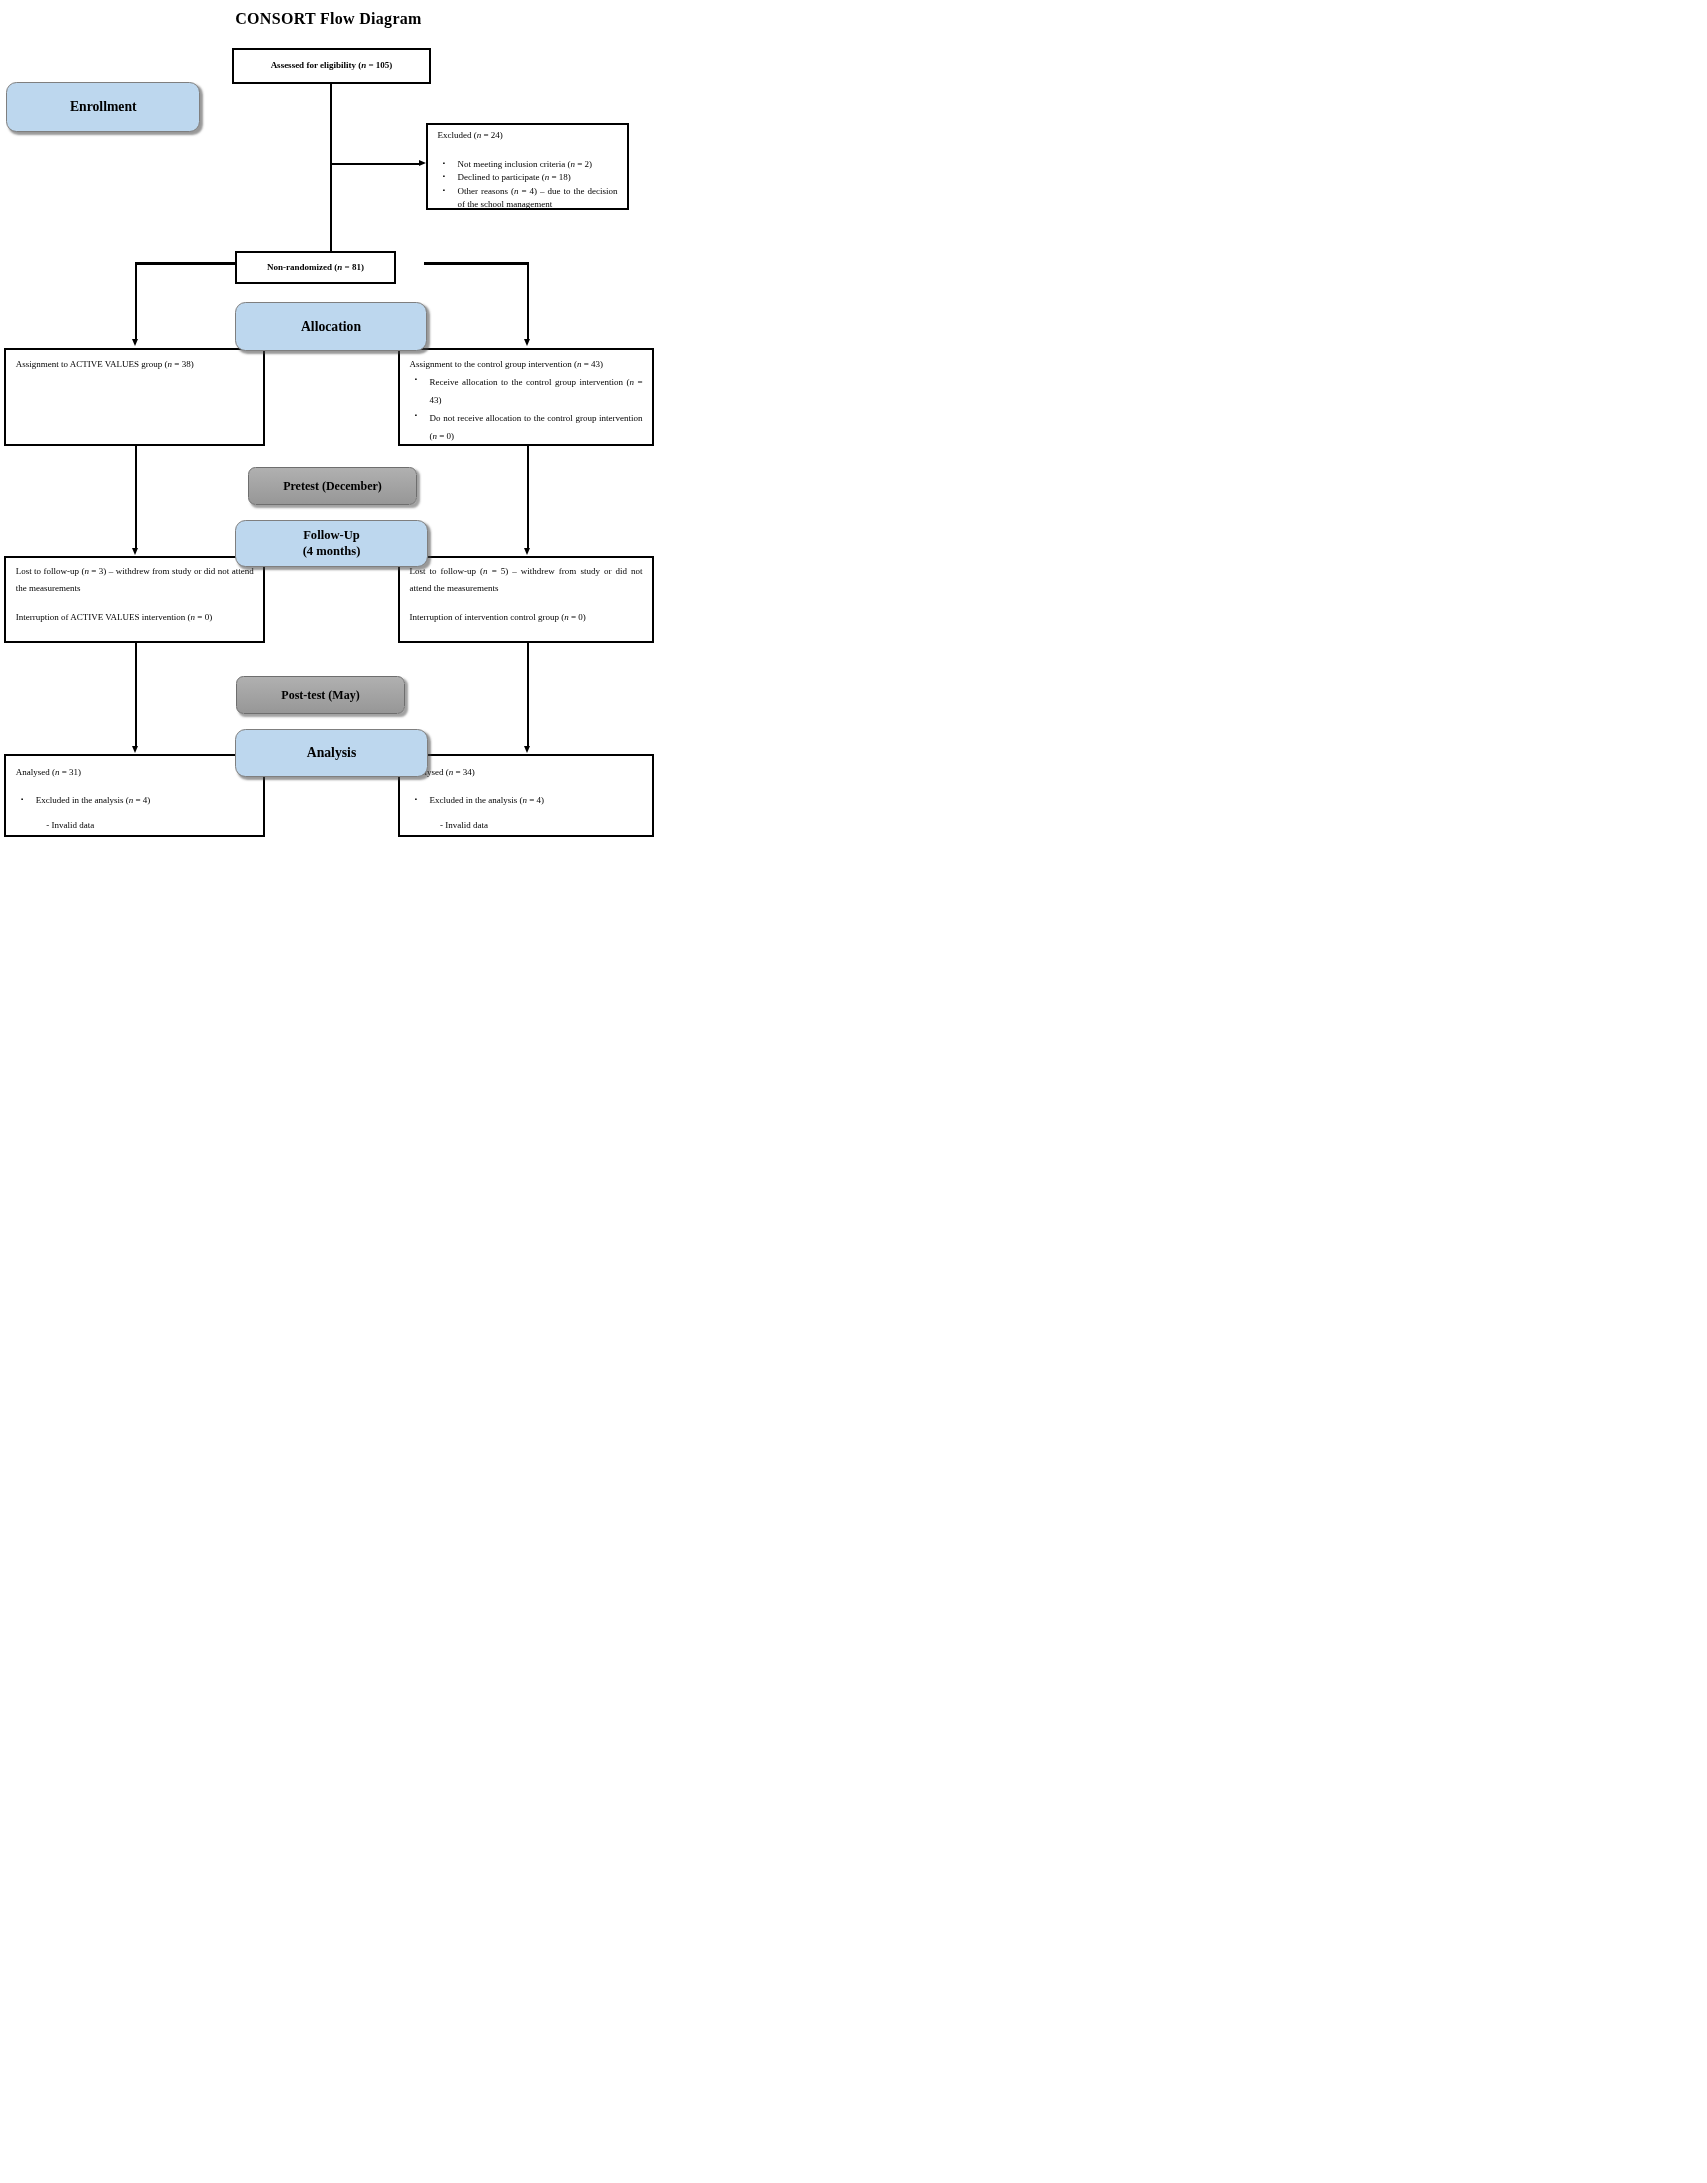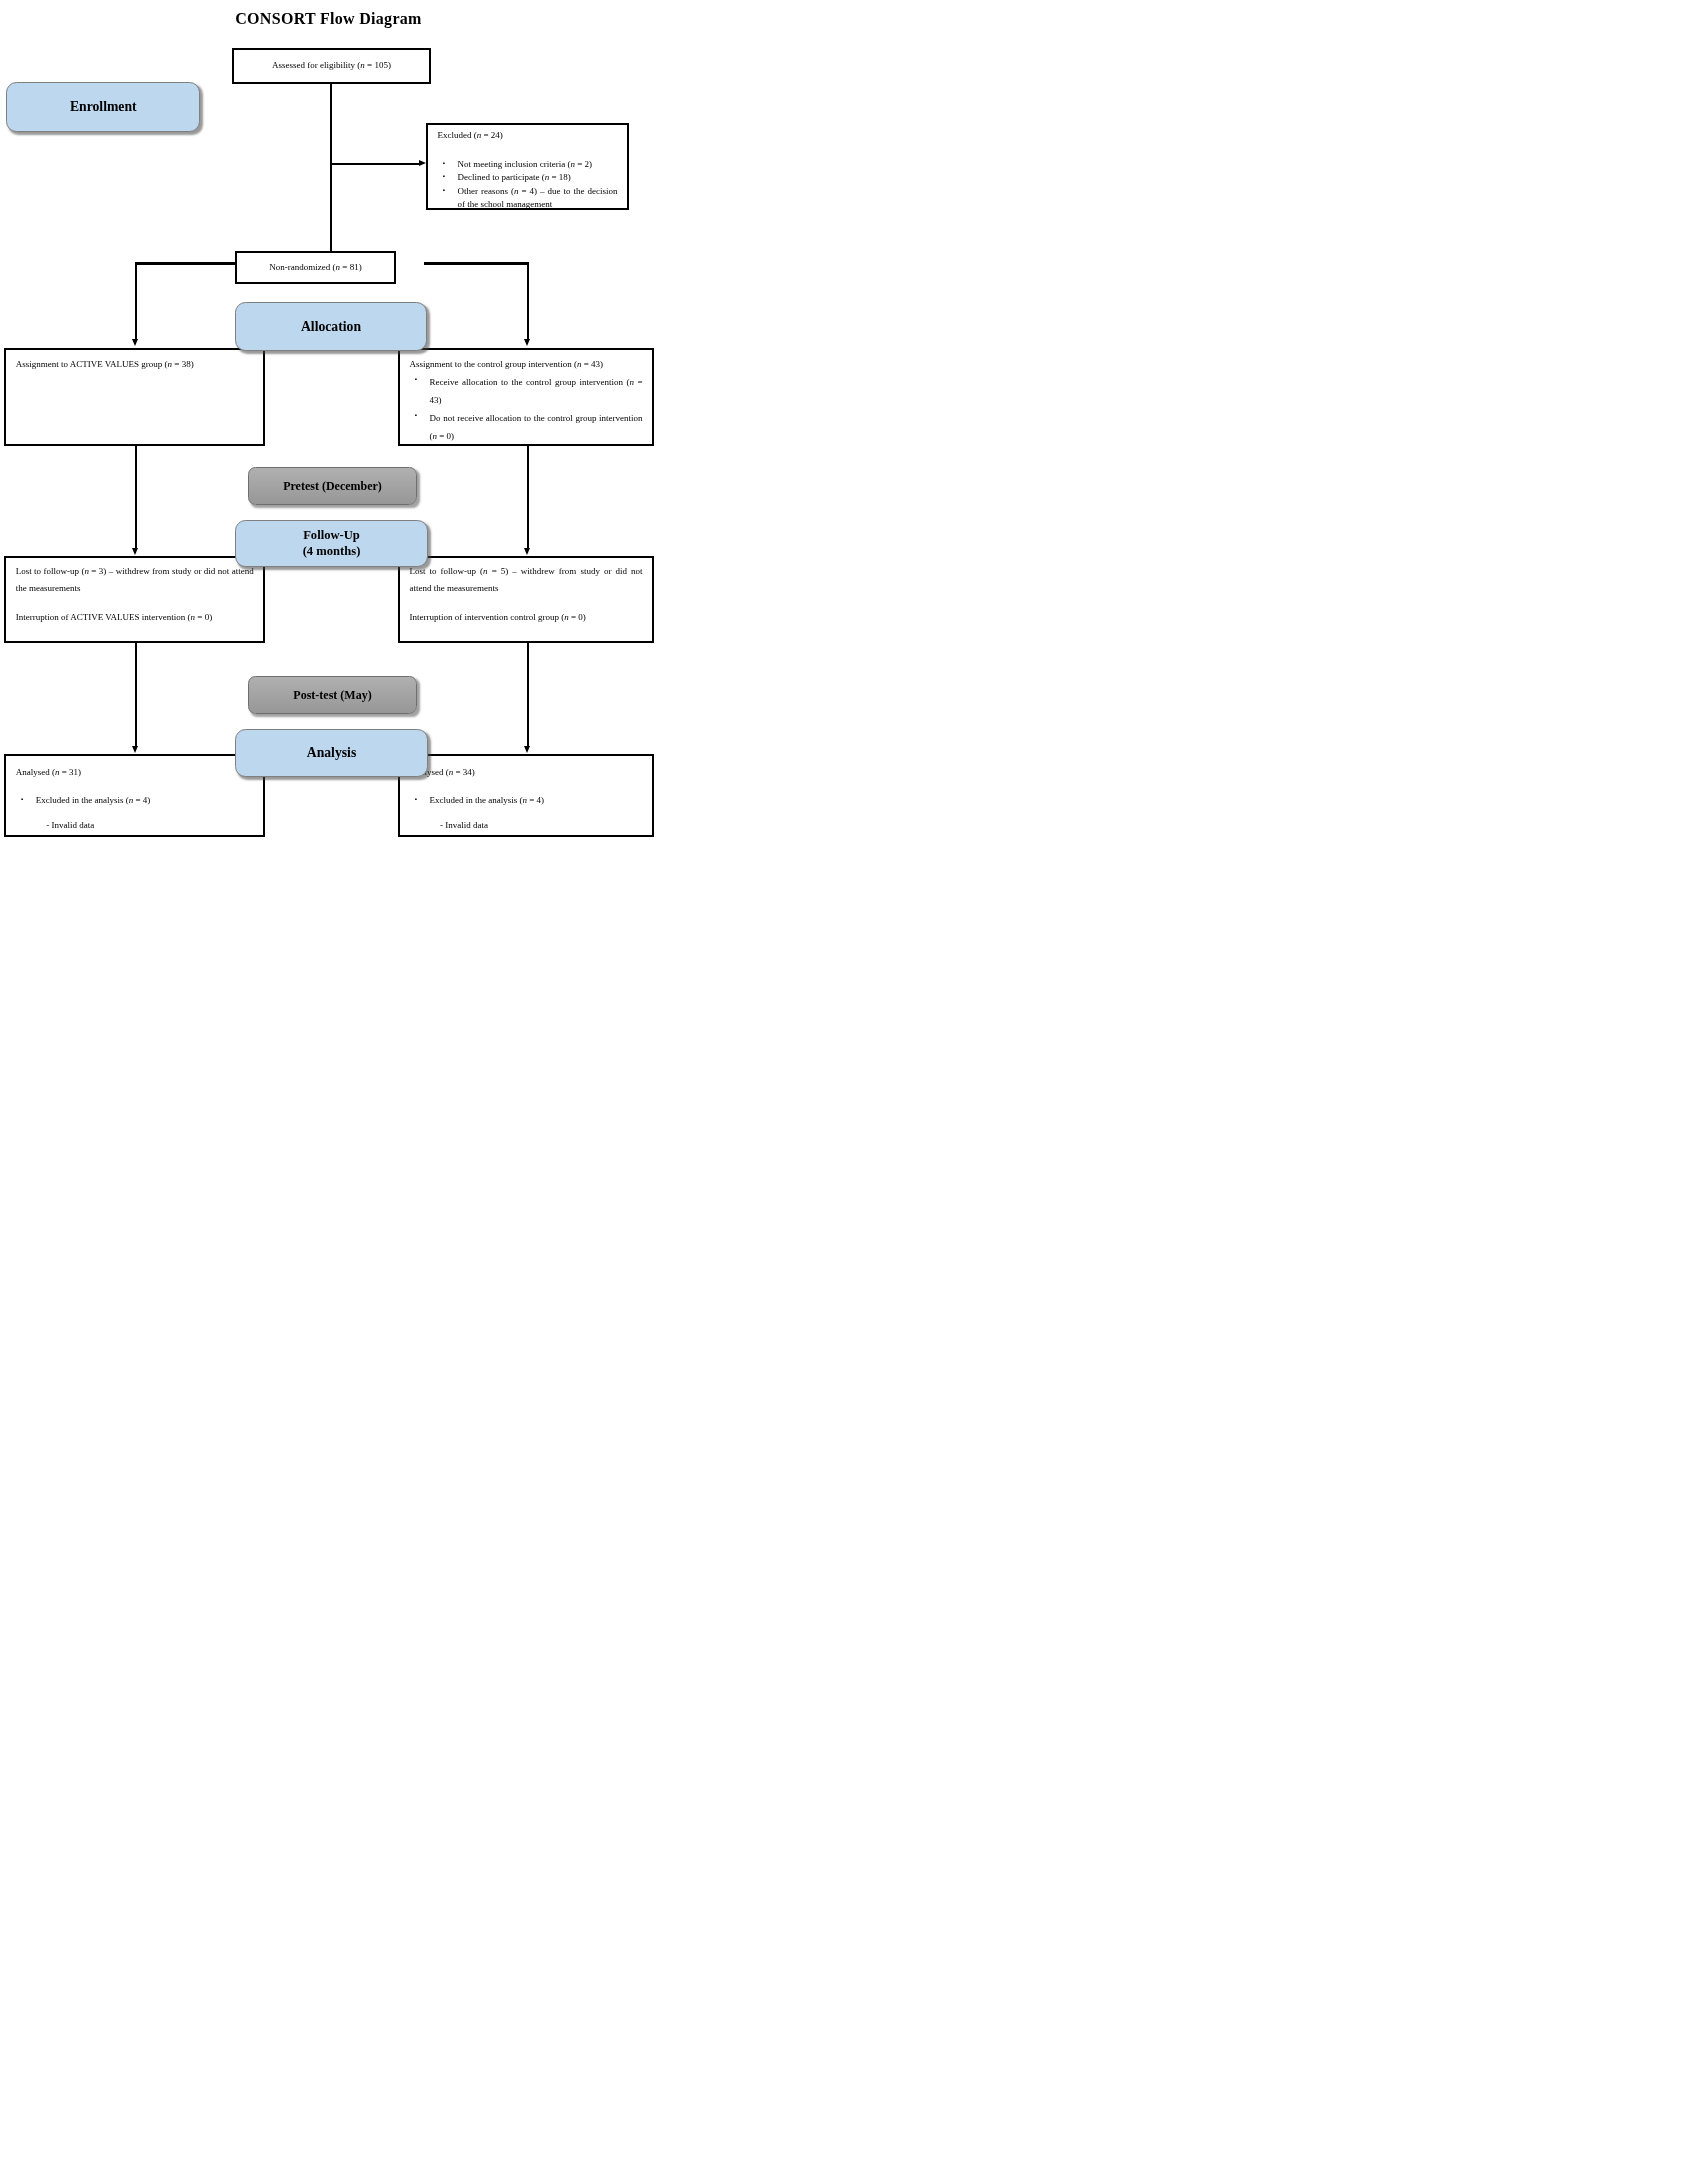--- a/index.html
+++ b/index.html
@@ -13,21 +13,21 @@
   }
   html,body{margin:0;padding:0;background:#ffffff;}
   body{font-family:"Liberation Serif","DejaVu Serif",serif;color:var(--ink);}
   .canvas{position:relative;width:657px;height:840px;background:#fff;overflow:hidden;}
 
   .page-title{position:absolute;left:0;top:9.5px;width:100%;text-align:center;
     font-size:16px;font-weight:bold;letter-spacing:0.3px;}
 
   
   .wbox{position:absolute;background:#fff;border:2.1px solid var(--box-border);box-sizing:border-box;z-index:2;}
-  .wbox.center{display:flex;align-items:center;justify-content:center;text-align:center;}
+  .wbox.center{display:flex;align-items:center;justify-content:center;text-align:center;font-weight:bold;}
   .wbox{font-size:9px;line-height:1.3;}
 
   
   .stage{position:absolute;background:var(--stage-fill);border:1.1px solid var(--stage-border);
     border-radius:10.5px;box-shadow:2.1px 2.6px 2.1px rgba(70,70,70,.55);
     display:flex;flex-direction:column;align-items:center;justify-content:center;
     font-weight:bold;z-index:5;box-sizing:border-box;text-align:center;}
   .stage .l1{font-size:13.7px;}
   .stage .l2{font-size:12.6px;line-height:1.25;}
 
@@ -150,21 +150,21 @@
     </div>
   </div>
 
   <div class="wbox box--lost" style="left:398px;top:556px;width:256px;height:87px;">
     <div class="box-pad">
       <div class="para">Lost to follow-up (<i>n</i> = 5) – withdrew from study or did not attend the measurements</div>
       <div class="para">Interruption of intervention control group (<i>n</i> = 0)</div>
     </div>
   </div>
 
-  <div class="tpoint" style="left:248px;top:676px;width:169px;height:38px;">
+  <div class="tpoint" style="left:236px;top:676px;width:169px;height:38px;">
     <span>Post-test (May)</span>
   </div>
 
   <div class="stage" style="left:235px;top:729px;width:193px;height:48px;">
     <div class="l1">Analysis</div>
   </div>
 
   <div class="wbox box--analysed" style="left:4.2px;top:754px;width:261px;height:83px;">
     <div class="box-pad">
       <div class="box-heading">Analysed (<i>n</i> = 31)</div>

